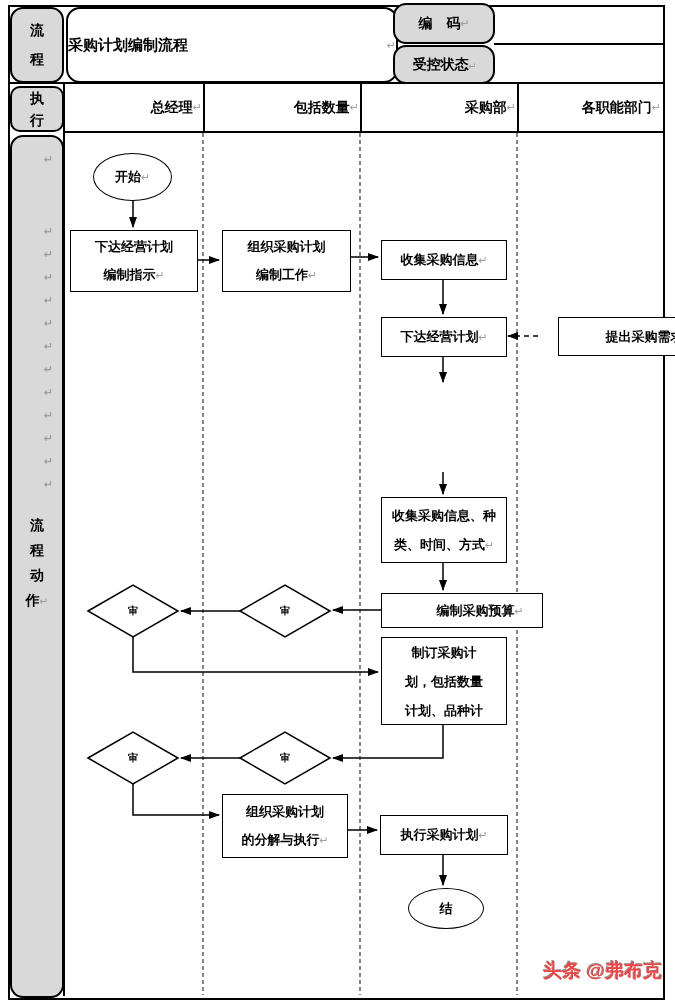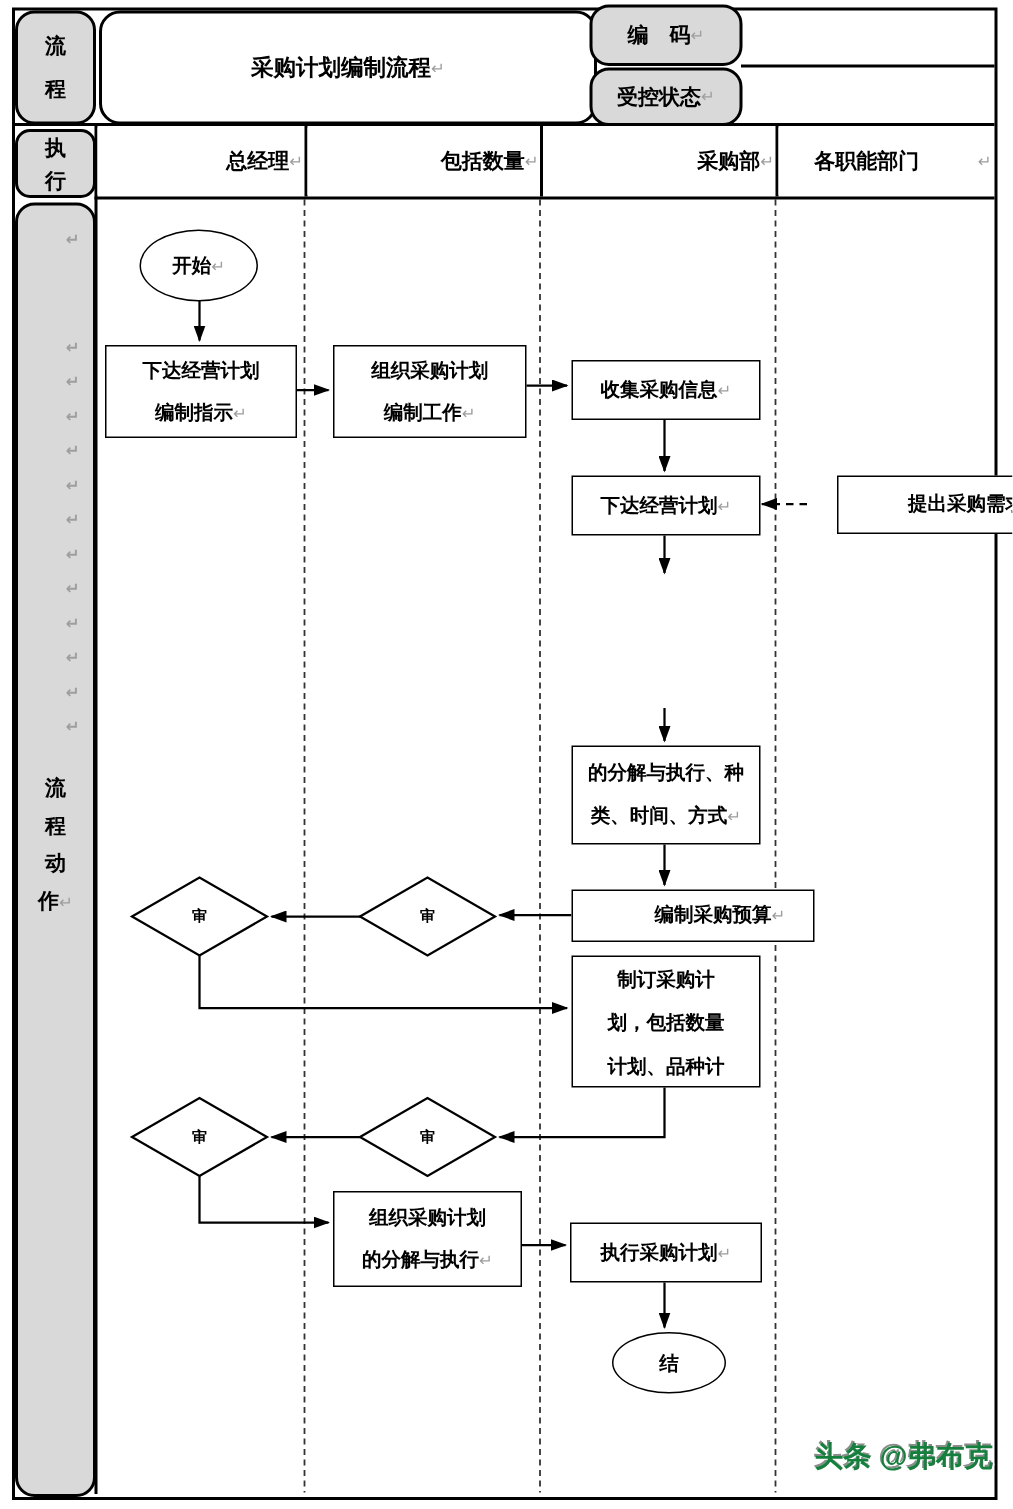--- a/index.html
+++ b/index.html
@@ -14,21 +14,21 @@
   .vline{border-left:2px solid #000;width:0;}
   
   .tab{
     background:#d9d9d9;border:2px solid #000;border-radius:13px;
     display:flex;align-items:center;justify-content:center;text-align:center;
     font-weight:bold;font-size:14px;
   }
   .tab .vert{white-space:pre-line;line-height:29px;}
   #title-box{
     background:#fff;border:2px solid #000;border-radius:14px;
-    display:flex;align-items:center;justify-content:center;
+    display:flex;align-items:center;justify-content:space-between;
     font-weight:bold;font-size:15px;
   }
   .hdr-cell{
     display:flex;align-items:center;justify-content:flex-end;
     font-weight:bold;font-size:14px;background:#fff;
   }
   
   .node{
     border:1.5px solid #000;background:#fff;
     display:flex;align-items:center;justify-content:center;
@@ -45,21 +45,21 @@
   
   #sidebar-box{border-radius:13px;}
   .side-ret{position:absolute;right:9px;color:#9e9e9e;font-size:11px;}
   #flow-actions-label{
     position:absolute;left:0;right:0;top:376px;text-align:center;
     font-weight:bold;font-size:14px;line-height:25px;white-space:pre-line;
   }
   
   #watermark{
     left:528px;top:958px;width:134px;text-align:right;
-    font-size:19px;font-weight:bold;color:#15803d;
+    font-size:19px;font-weight:bold;color:#ef4444;
     text-shadow:1px 1px 0 #ffffff,-1px -1px 0 #8c8c8c;
   }
   svg{position:absolute;left:0;top:0;}
 </style>
 </head>
 <body>
 
 <div id="stage">
 
   <svg width="675" height="1006" viewBox="0 0 675 1006">
@@ -116,42 +116,42 @@
 程</span>
   </div>
   <div class="abs" id="title-box" style="left:66px;top:7px;width:328px;height:72px;">
     <span>采购计划编制流程</span>
       <span class="ret">↵</span>
   </div>
   <div class="abs tab" style="left:393px;top:3px;width:98px;height:37px;">
     <span>编　码</span>
       <span class="ret">↵</span>
   </div>
-  <div class="abs tab" style="left:393px;top:45px;width:98px;height:35px;">
+  <div class="abs tab" style="left:393px;top:45px;width:98px;height:35px;font-family:Liberation Mono, monospace;">
     <span>受控状态</span>
       <span class="ret">↵</span>
   </div>
 
   <div class="abs tab" style="left:10px;top:86px;width:50px;height:42px;border-radius:10px;">
     <span class="vert" style="line-height:22px;">执
 行</span>
   </div>
   <div class="abs hdr-cell" style="left:65px;top:85px;width:137px;height:45px;">
     <span>总经理</span>
       <span class="ret">↵</span>
   </div>
   <div class="abs hdr-cell" style="left:205px;top:85px;width:154px;height:45px;">
     <span>包括数量</span>
       <span class="ret">↵</span>
   </div>
   <div class="abs hdr-cell" style="left:362px;top:85px;width:154px;height:45px;">
     <span>采购部</span>
       <span class="ret">↵</span>
   </div>
-  <div class="abs hdr-cell" style="left:519px;top:85px;width:142px;height:45px;gap:39px;">
+  <div class="abs hdr-cell" style="left:519px;top:85px;width:142px;height:45px;">
     <span>各职能部门</span>
       <span class="ret">↵</span>
   </div>
 
   <div class="abs tab" id="sidebar-box" style="left:10px;top:135px;width:50px;height:859px;align-items:flex-start;">
     <span class="side-ret" style="top:16px;">↵</span>
     <span class="side-ret" style="top:88px;">↵</span>
     <span class="side-ret" style="top:111px;">↵</span>
     <span class="side-ret" style="top:134px;">↵</span>
     <span class="side-ret" style="top:157px;">↵</span>
@@ -190,21 +190,21 @@
   <div class="abs node" style="left:381px;top:317px;width:124px;height:38px;">
     <div class="lbl"><span>下达经营计划</span><span class="ret">↵</span></div>
   </div>
 
   <div class="abs node" style="left:558px;top:317px;width:124px;height:37px;padding-left:28px;">
     <div class="lbl"><span>提出采购需求</span><span class="ret">↵</span></div>
   </div>
 
 
   <div class="abs node lh29" style="left:381px;top:497px;width:124px;height:64px;">
-    <div class="lbl"><span>的分解与执行、种
+    <div class="lbl"><span>收集采购信息、种
 类、时间、方式</span><span class="ret">↵</span></div>
   </div>
 
   <div class="abs node" style="left:381px;top:593px;width:124px;height:33px;padding-left:36px;">
     <div class="lbl"><span>编制采购预算</span><span class="ret">↵</span></div>
   </div>
 
   <div class="abs diamond-label" style="left:88px;top:585px;width:90px;height:52px;">
     <span>审</span>
   </div>

